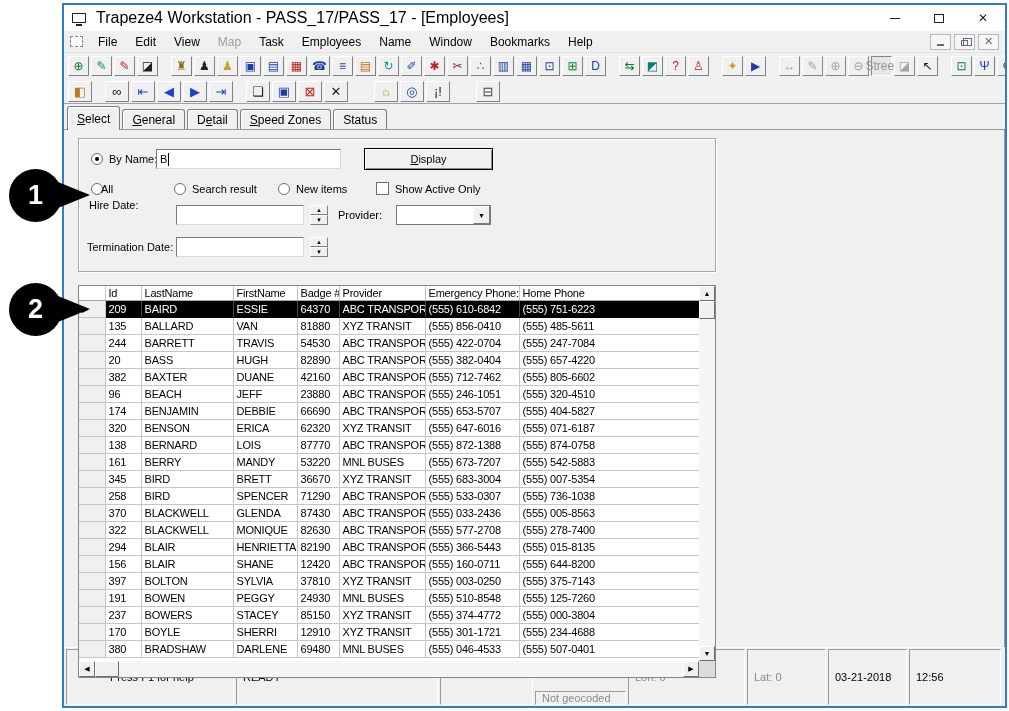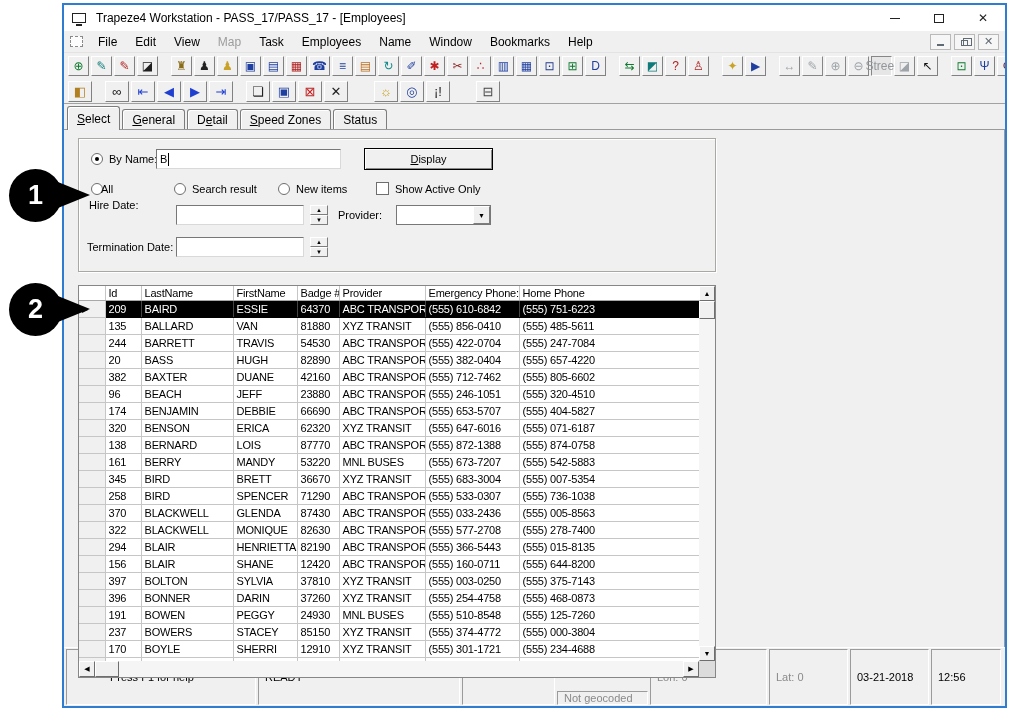--- a/index.html
+++ b/index.html
@@ -6,21 +6,21 @@
     font-family:"Liberation Sans", sans-serif; -webkit-font-smoothing:none;}
   *{box-sizing:border-box;}
 
   
   .window{position:absolute;left:62px;top:3px;width:945px;height:705px;background:#f0f0f0;
     border:2px solid #2e7dd1;display:flex;flex-direction:column;overflow:hidden;}
 
   .titlebar{flex:0 0 26px;background:#fff;display:flex;align-items:center;padding-left:8px;}
   .pc-icon{width:14px;height:10px;border:1px solid #222;position:relative;background:#fff;}
   .pc-icon::after{content:"";position:absolute;left:3px;bottom:-4px;width:6px;height:2px;background:#222;box-shadow:-2px 2px 0 2px #fff,0 2px 0 0 #222;}
-  .title-text{font-size:12px;color:#000;margin-left:10px;white-space:nowrap;}
+  .title-text{font-size:16px;color:#000;margin-left:10px;white-space:nowrap;}
   .win-controls{margin-left:auto;display:flex;height:100%;}
   .win-btn{width:44px;display:flex;align-items:center;justify-content:center;color:#222;}
   .glyph-min{width:10px;height:1px;background:#222;display:block;}
   .glyph-max{width:10px;height:9px;border:1px solid #222;display:block;}
   .glyph-close{font-size:12px;line-height:1;}
 
   .menubar{flex:0 0 22px;background:#f0f0f0;display:flex;align-items:center;padding:0 6px 0 6px;border-bottom:1px solid #e3e3e3;}
   .mdi-sysicon{width:13px;height:11px;border:1px dashed #8a8a8a;background:#fdfdfd;margin-right:6px;}
   .menu-item{padding:1px 9px;font-size:12px;color:#000;white-space:nowrap;}
   .menu-item.disabled{color:#9c9c9c;}
@@ -110,21 +110,21 @@
   .panel{border:1px solid;border-color:#9b9b9b #fff #fff #9b9b9b;display:flex;align-items:center;
     padding:0 6px;margin-right:2px;font-size:11px;white-space:nowrap;overflow:hidden;}
   .panel.dim{color:#8a8a8a;}
   .panel[data-name="help-panel"]{flex:1;padding-left:43px;}
   .panel[data-name="ready-panel"]{width:202px;}
   .panel[data-name="spare-panel"]{width:93px;}
   .panel[data-name="geocode-panel"]{width:91px;margin-top:42px;}
   .panel[data-name="lon-panel"]{width:117px;}
   .panel[data-name="lat-panel"]{width:79px;}
   .panel[data-name="date-panel"]{width:79px;}
-  .panel[data-name="time-panel"]{width:70px;}
+  .panel[data-name="time-panel"]{width:92px;}
 
   
   .callout{position:absolute;z-index:60;width:92px;height:53px;}
   .callout .circle{position:absolute;left:0;top:0;width:53px;height:53px;border-radius:50%;background:#000;
     color:#fff;display:flex;align-items:center;justify-content:center;font-size:27px;font-weight:bold;}
   .callout .pointer{position:absolute;left:44px;top:11px;width:0;height:0;
     border-top:15px solid transparent;border-bottom:15px solid transparent;border-left:37px solid #000;}
   #callout-1{left:9px;top:169px;}
   #callout-2{left:9px;top:283px;}
 </style>
@@ -690,30 +690,20 @@
               <td class="sel" data-name="current-row-arrow"></td>
               <td>397</td>
               <td>BOLTON</td>
               <td>SYLVIA</td>
               <td>37810</td>
               <td>XYZ TRANSIT</td>
               <td>(555) 003-0250</td>
               <td>(555) 375-7143</td>
             </tr>
 
-            <tr class="grid-row" data-name="table-row">
-              <td class="sel" data-name="current-row-arrow"></td>
-              <td>396</td>
-              <td>BONNER</td>
-              <td>DARIN</td>
-              <td>37260</td>
-              <td>XYZ TRANSIT</td>
-              <td>(555) 254-4758</td>
-              <td>(555) 468-0873</td>
-            </tr>
 
             <tr class="grid-row" data-name="table-row">
               <td class="sel" data-name="current-row-arrow"></td>
               <td>191</td>
               <td>BOWEN</td>
               <td>PEGGY</td>
               <td>24930</td>
               <td>MNL BUSES</td>
               <td>(555) 510-8548</td>
               <td>(555) 125-7260</td>

